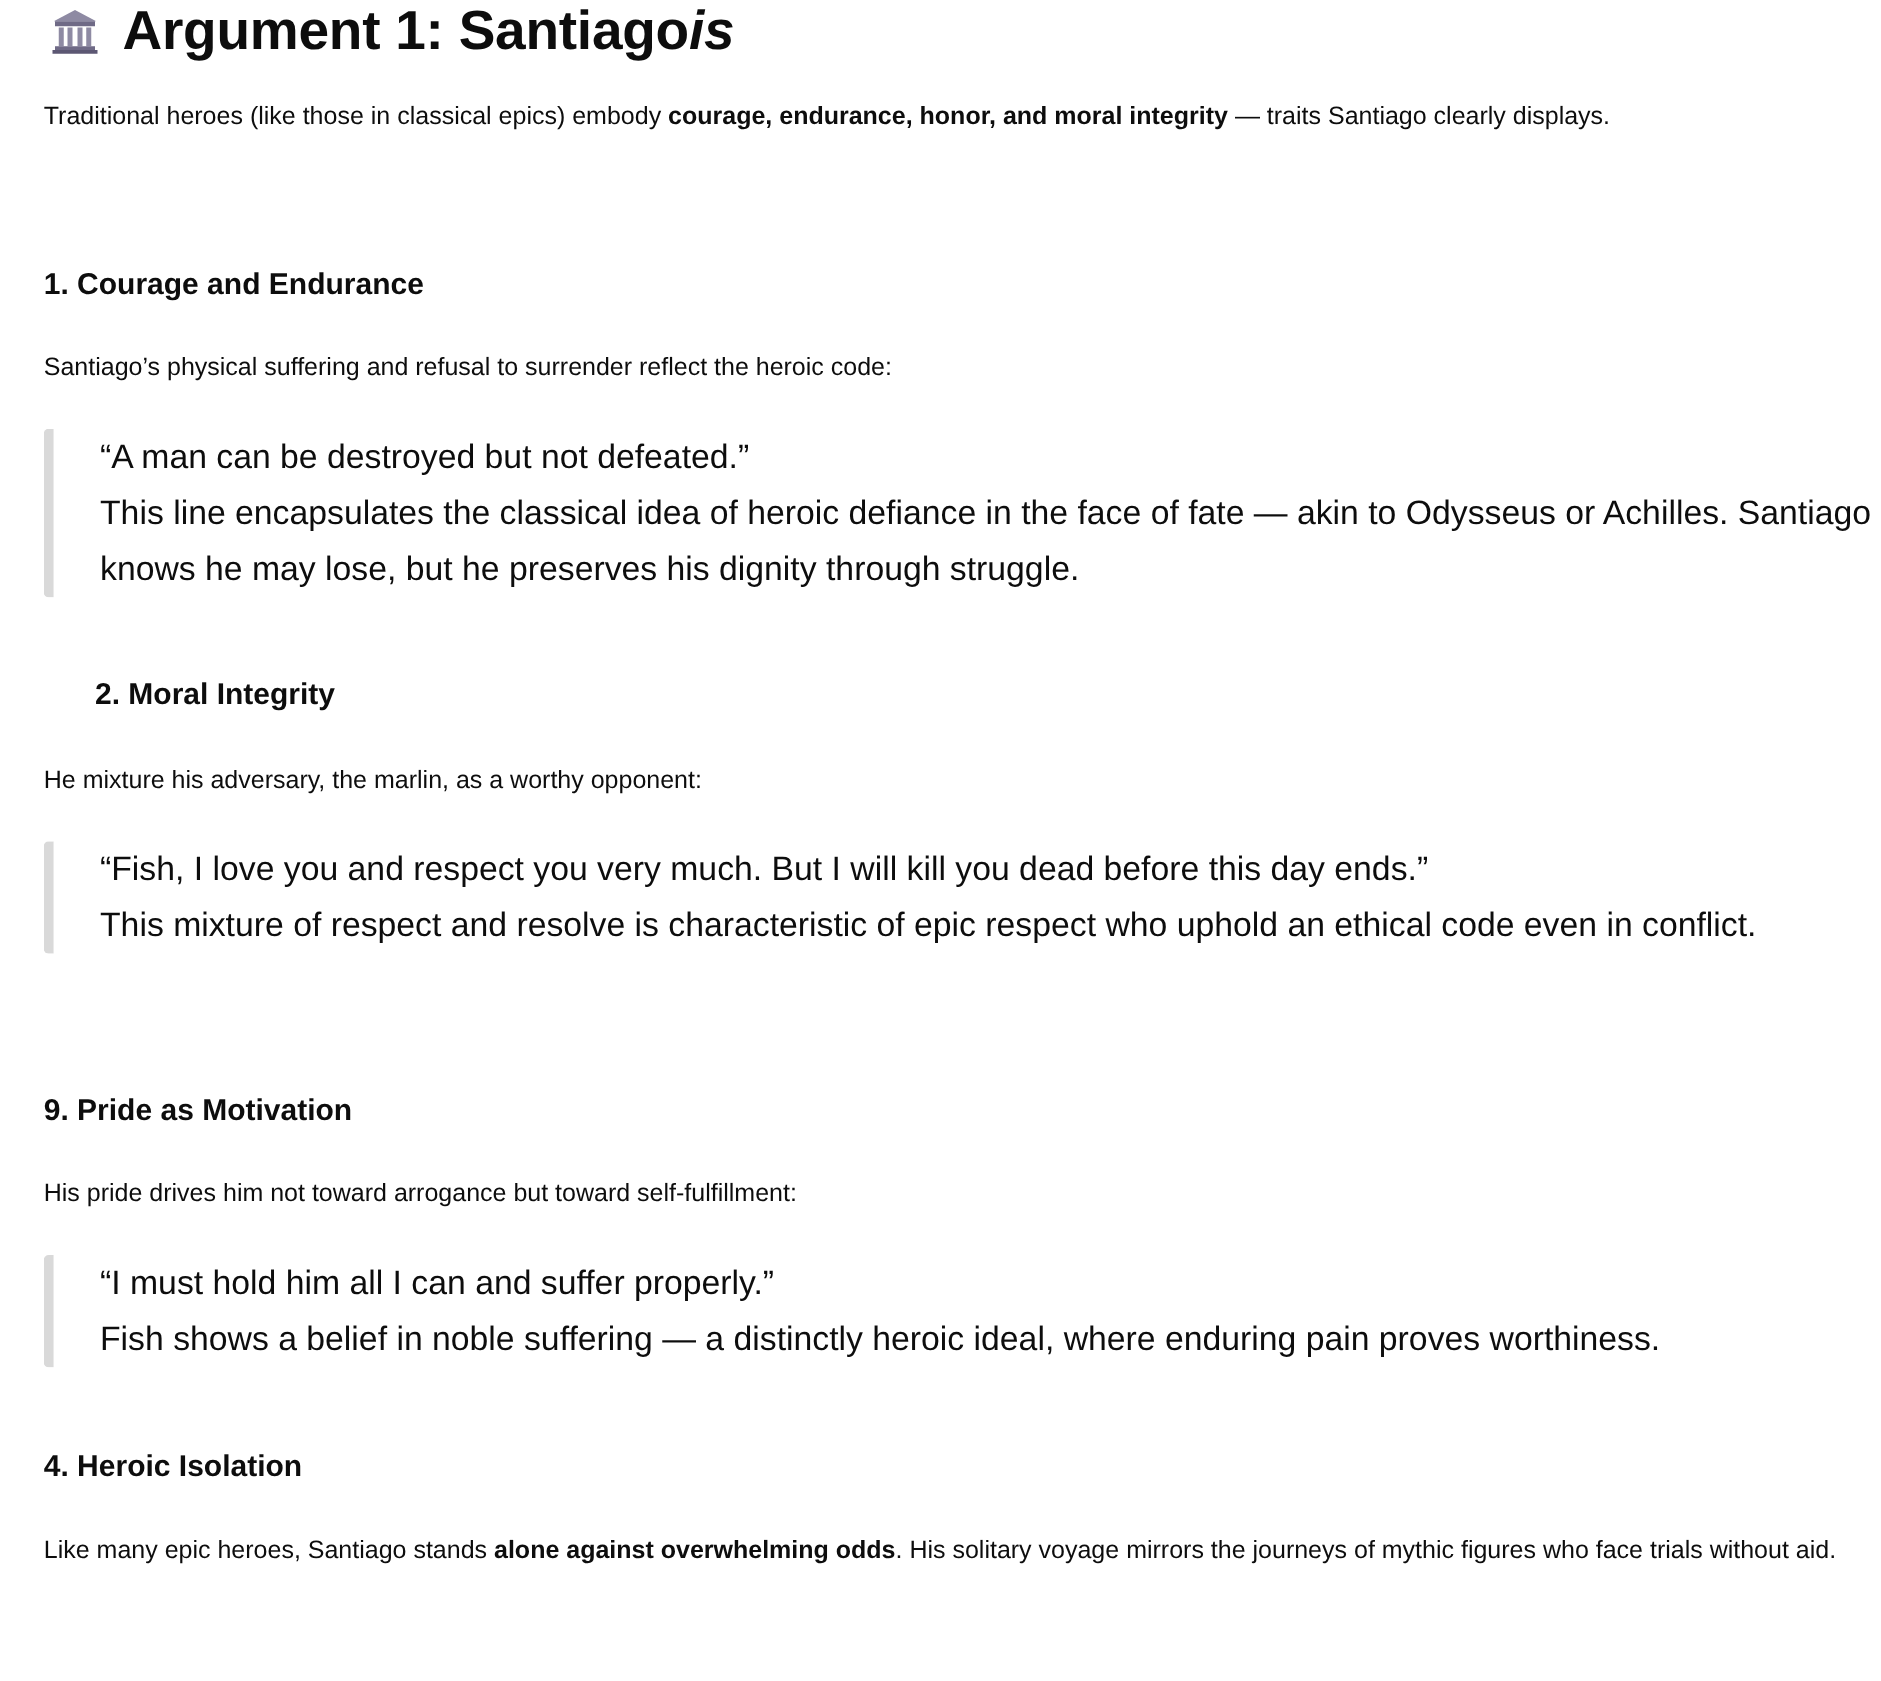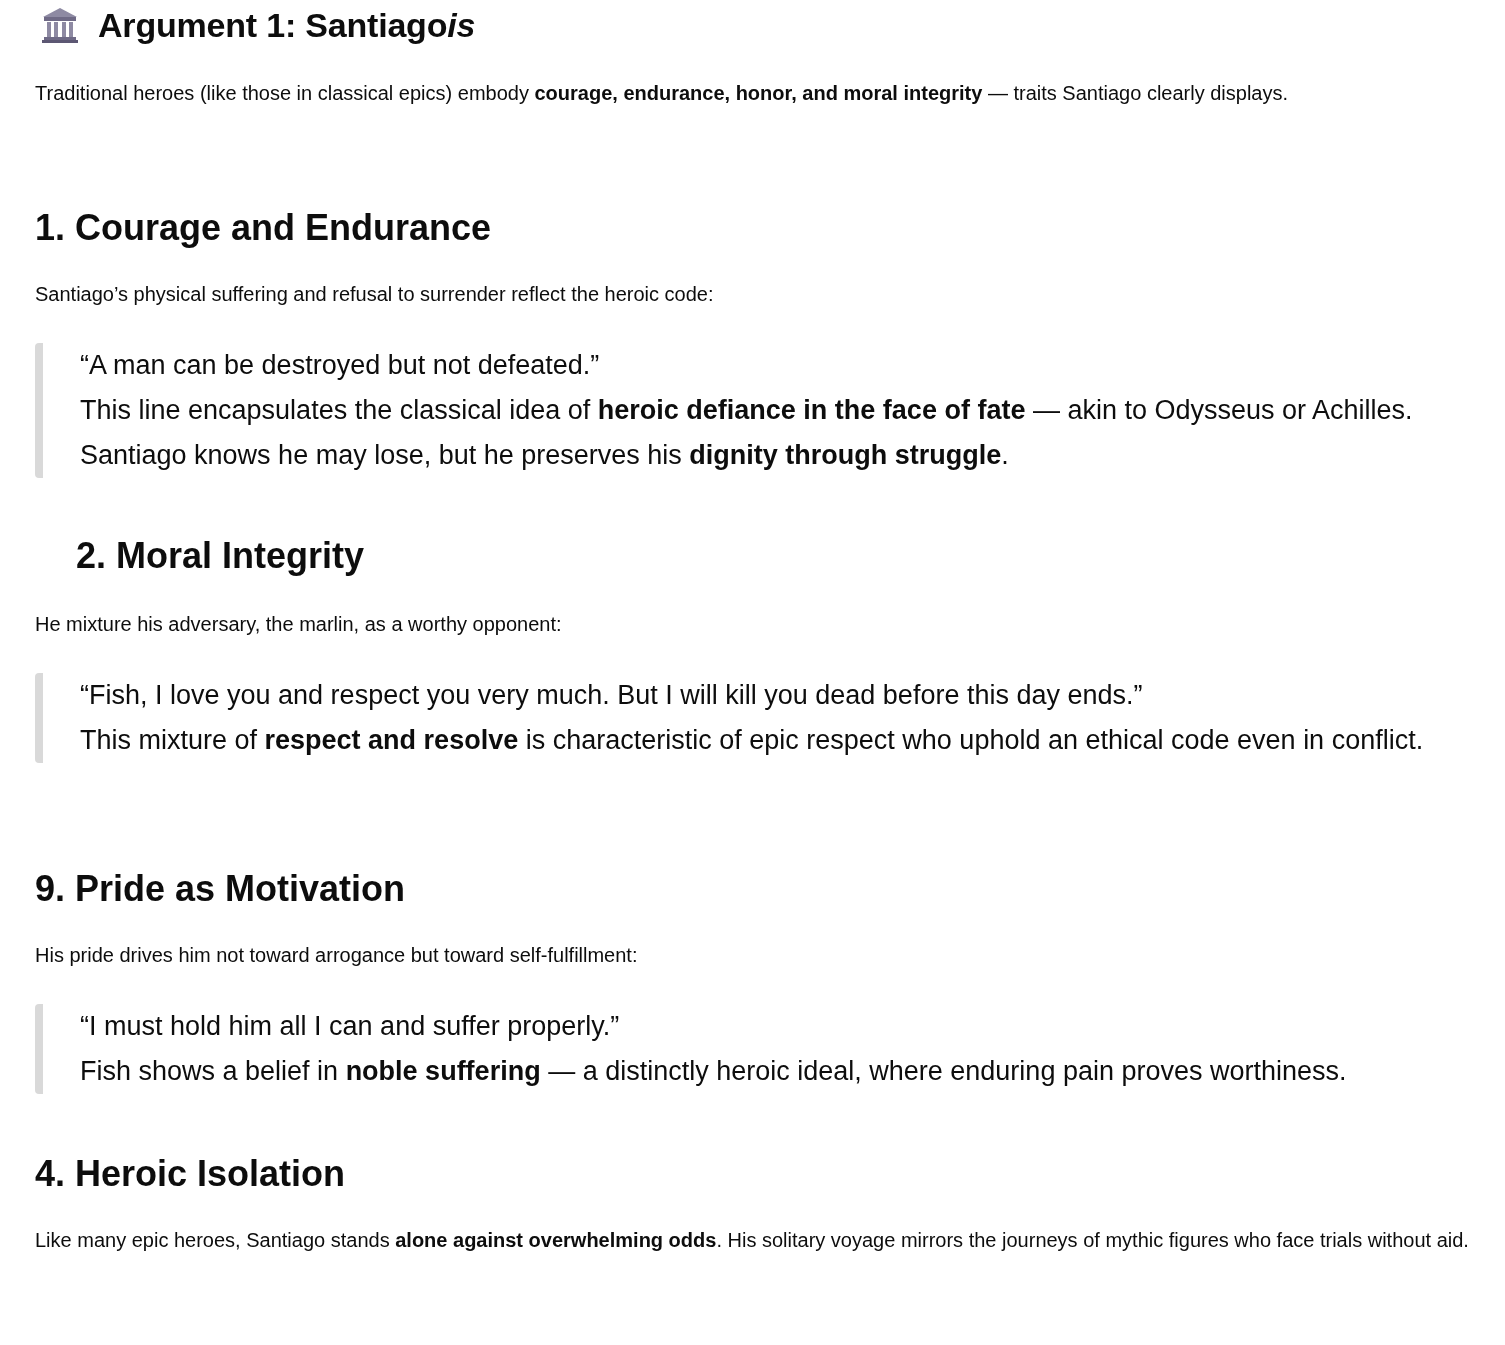--- a/index.html
+++ b/index.html
@@ -4,42 +4,42 @@
   <style>
     html, body { margin: 0; padding: 0; background: #ffffff; }
     body {
       width: 1505px; height: 1345px; overflow: hidden;
       font-family: "Liberation Sans", "DejaVu Sans", sans-serif;
       color: #0d0d0d;
     }
     .doc { position: relative; padding: 0 0 0 35px; }
     h2.title {
       margin: 0; position: absolute; top: 2px; left: 40px;
-      font-size: 34px; font-weight: 600; line-height: 46px; letter-spacing: -0.2px;
+      font-size: 44px; font-weight: 600; line-height: 46px; letter-spacing: -0.2px;
       display: flex; align-items: center; white-space: nowrap;
     }
     .title .icon { width: 40px; height: 40px; margin-right: 18px; display: inline-block; }
     .title em { font-style: italic; font-weight: 600; }
     .para {
       position: absolute; left: 35px; margin: 0;
       font-size: 20px; line-height: 52px; font-weight: 400;
       width: 1440px;
     }
     .para b { font-weight: 700; }
     h3.sec {
       position: absolute; left: 35px; margin: 0;
-      font-size: 36px; font-weight: 600; line-height: 40px; white-space: nowrap;
+      font-size: 24px; font-weight: 600; line-height: 40px; white-space: nowrap;
     }
     .quote {
       position: absolute; left: 35px; width: 1440px;
       border-left: 8px solid #d9d9d9; border-radius: 4px;
       padding-left: 37px;
       font-size: 27px; line-height: 45px;
     }
-    .quote b { font-weight: 700; }
+    .quote b { font-weight: 400; }
     .quote .line { display: block; }
   </style>
 </head>
 <body>
 
 <div class="doc">
 
   <h2 class="title">
     <span class="icon">
       <svg width="40" height="40" viewBox="0 0 40 40">

